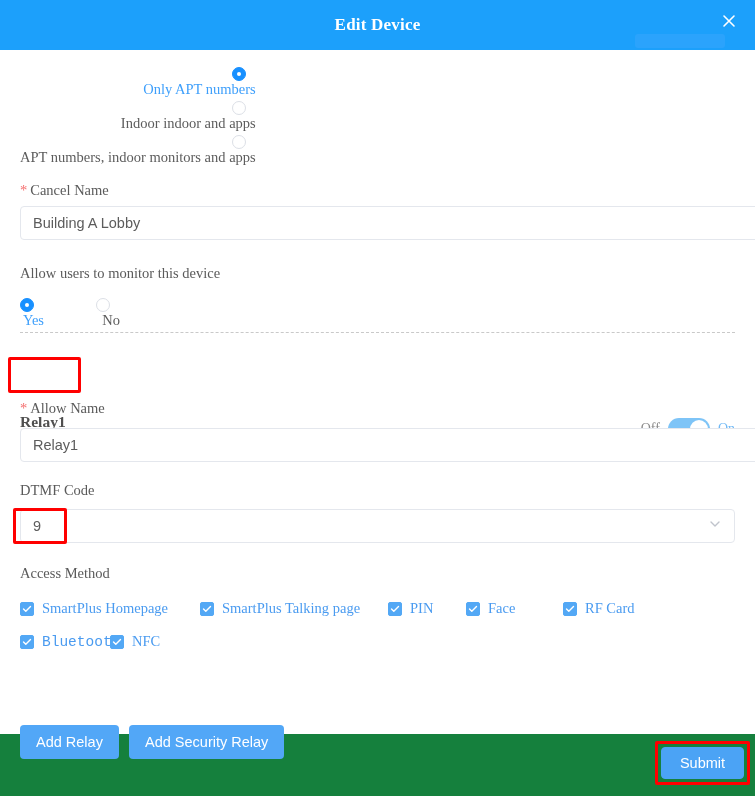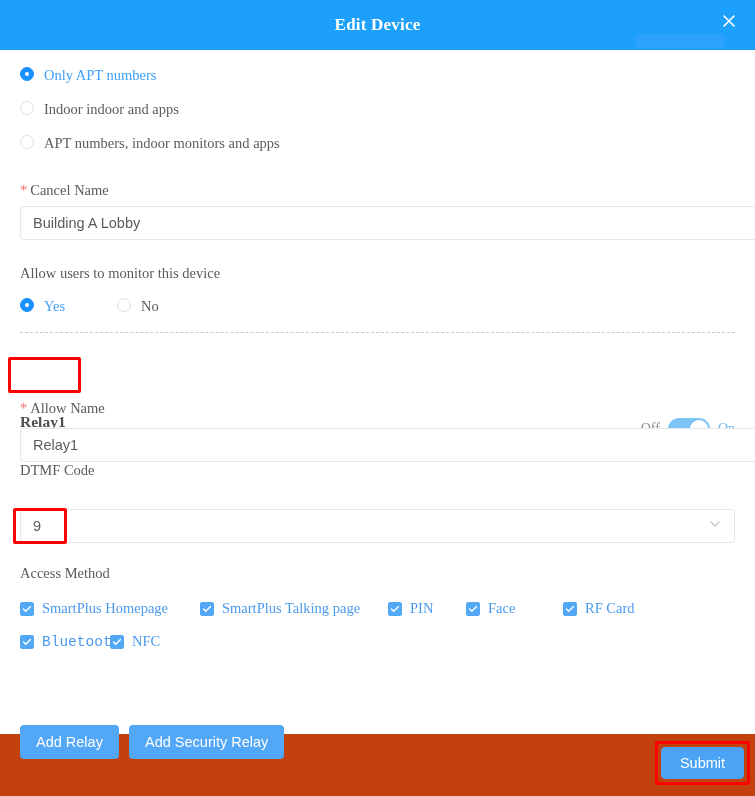--- a/index.html
+++ b/index.html
@@ -6,21 +6,21 @@
   html, body {
     margin: 0; padding: 0;
     width: 755px; height: 796px;
     background: #ffffff;
     font-family: "Liberation Serif", "DejaVu Serif", serif;
     overflow: hidden;
   }
   #app {
     position: relative;
     width: 755px; height: 796px;
-    background: #c2410c;
+    background: #15803d;
   }
 
   
   .modal-header {
     position: absolute;
     left: 0; top: 0;
     width: 755px; height: 50px;
     background: #1CA0FB;
   }
   .modal-title {
@@ -55,24 +55,25 @@
   .modal-body {
     position: absolute;
     left: 0; top: 50px;
     width: 755px; height: 684px;
     background: #ffffff;
   }
 
   
   .radio-list { position:absolute; left: 20px; top: 17px; }
   .radio-row {
-    display: flex; align-items: flex-start;
+    display: flex; align-items: flex-end;
     height: 22px;
     margin-bottom: 12px;
     cursor: pointer;
+    flex-direction: column;
   }
   .radio-mark {
     width: 14px; height: 14px;
     border-radius: 50%;
     border: 1px solid #DCDFE6;
     background: #ffffff;
     margin-right: 10px;
     flex: 0 0 auto;
     position: relative;
   }
@@ -322,21 +323,21 @@
         <span class="knob"></span>
       </span>
       <span class="toggle-text on">On</span>
     </div>
 
     <div class="field-label" style="left:20px; top:350px;">
       <span class="req-star">*</span><span>Allow Name</span>
     </div>
     <input class="text-input" style="top: 378px;" value="Relay1">
 
-    <div class="field-label" style="left:20px; top:412px;text-align:right;">DTMF Code</div>
+    <div class="field-label" style="left:20px; top:432px;text-align:right;">DTMF Code</div>
     <div class="select-box" style="top:459px;">
       <span class="select-value">9</span>
       <span class="chev-icon">
         <svg width="14" height="14" viewBox="0 0 14 14">
           <path d="M3 5 L7 9 L11 5" stroke="#C0C4CC" stroke-width="1.4" fill="none" stroke-linecap="round" stroke-linejoin="round"></path>
         </svg>
       </span>
     </div>
 
     <div class="field-label" style="left:20px; top:515px;">Access Method</div>

